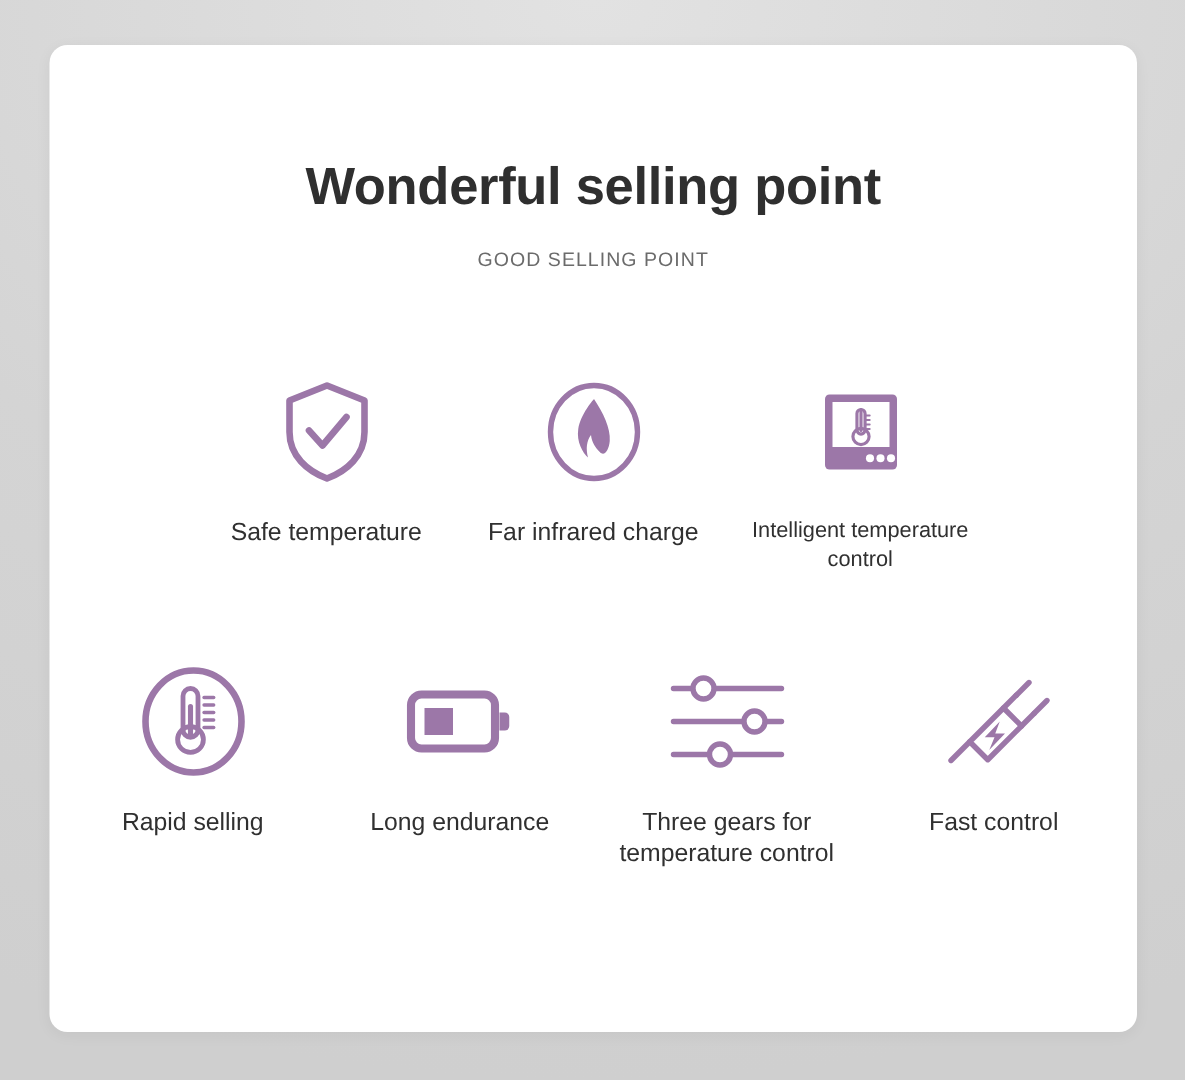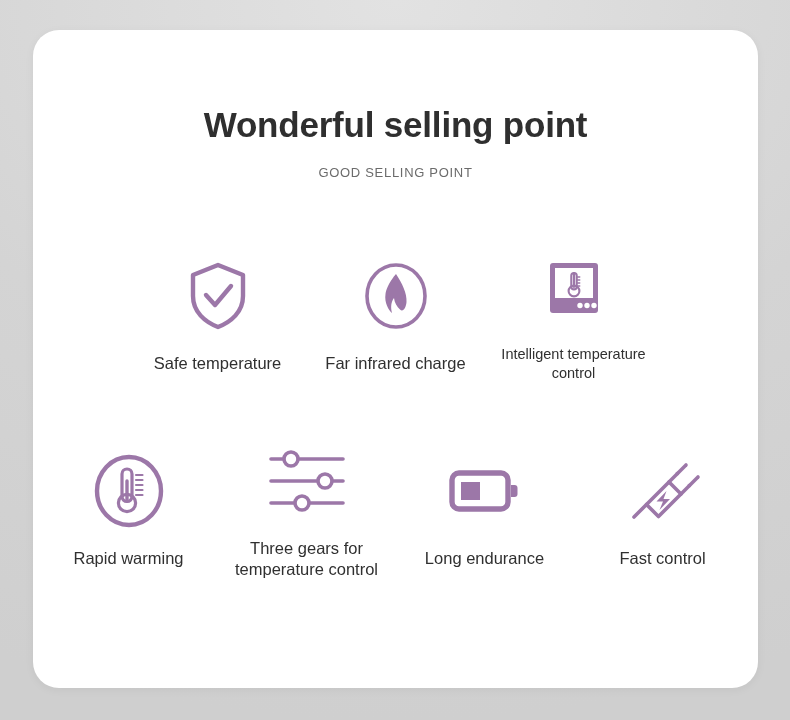--- a/index.html
+++ b/index.html
@@ -23,21 +23,21 @@
       radial-gradient(120% 100% at 50% 0%, #e2e2e2 0%, #d4d4d4 55%, #cfcfcf 100%);
   }
 
   .card {
     position: absolute;
     left: 33px;
     top: 30px;
     width: 725px;
     height: 658px;
     background: #ffffff;
-    border-radius: 26px;
+    border-radius: 12px;
     box-shadow: 0 2px 10px rgba(0,0,0,0.05);
     overflow: hidden;
   }
 
   .header {
     text-align: center;
     padding-top: 76px;
   }
   .title {
     font-size: 35px;
@@ -57,21 +57,21 @@
 
   .grid {
     position: absolute;
     left: 0;
     right: 0;
     top: 215px;
   }
 
   .row {
     display: flex;
-    align-items: center;
+    align-items: flex-start;
     justify-content: center;
   }
   .row-2 {
     margin-top: 55px;
   }
 
   .feature {
     width: 178px;
     display: flex;
     flex-direction: column;
@@ -177,21 +177,32 @@
               <path d="M36 30 v20" stroke="#9c77a8" stroke-width="3.4" stroke-linecap="round"></path>
               <g stroke="#9c77a8" stroke-width="2.2" stroke-linecap="round">
                 <path d="M45 24 h6.5"></path>
                   <path d="M45 29 h6.5"></path>
                 <path d="M45 34 h6.5"></path>
                   <path d="M45 39 h6.5"></path>
                 <path d="M45 44 h6.5"></path>
               </g>
             </svg>
           </div>
-          <div class="feature-label">Rapid warming</div>
+          <div class="feature-label">Rapid selling</div>
+        </div>
+
+        <div class="feature">
+          <div class="icon-box">
+            <svg class="icon-svg" width="76" height="52" viewBox="0 0 76 52" fill="none">
+              <rect x="5" y="8" width="56" height="36" rx="7" stroke="#9c77a8" stroke-width="5.4" fill="none"></rect>
+              <rect x="14" y="17" width="19" height="18" fill="#9c77a8"></rect>
+              <path d="M64 20 h3.5 a3 3 0 0 1 3 3 v6 a3 3 0 0 1 -3 3 H64 Z" fill="#9c77a8"></path>
+            </svg>
+          </div>
+          <div class="feature-label">Long endurance</div>
         </div>
 
         <div class="feature">
           <div class="icon-box">
             <svg class="icon-svg" width="84" height="72" viewBox="0 0 84 72" fill="none">
               <g stroke="#9c77a8" stroke-width="3.6" stroke-linecap="round" fill="none">
                 <path d="M6 14 h13"></path>
                   <path d="M33 14 h45"></path>
                 <circle cx="26" cy="14" r="7" fill="#ffffff"></circle>
 
@@ -199,31 +210,20 @@
                   <path d="M67 36 h11"></path>
                 <circle cx="60" cy="36" r="7" fill="#ffffff"></circle>
 
                 <path d="M6 58 h24"></path>
                   <path d="M44 58 h34"></path>
                 <circle cx="37" cy="58" r="7" fill="#ffffff"></circle>
               </g>
             </svg>
           </div>
           <div class="feature-label">Three gears for temperature control</div>
-        </div>
-
-        <div class="feature">
-          <div class="icon-box">
-            <svg class="icon-svg" width="76" height="52" viewBox="0 0 76 52" fill="none">
-              <rect x="5" y="8" width="56" height="36" rx="7" stroke="#9c77a8" stroke-width="5.4" fill="none"></rect>
-              <rect x="14" y="17" width="19" height="18" fill="#9c77a8"></rect>
-              <path d="M64 20 h3.5 a3 3 0 0 1 3 3 v6 a3 3 0 0 1 -3 3 H64 Z" fill="#9c77a8"></path>
-            </svg>
-          </div>
-          <div class="feature-label">Long endurance</div>
         </div>
 
         <div class="feature">
           <div class="icon-box">
             <svg class="icon-svg" width="76" height="76" viewBox="0 0 76 76" fill="none">
               <g stroke="#9c77a8" stroke-width="3.6" stroke-linecap="round" stroke-linejoin="round" fill="none">
                 <path d="M21.5 51.5 L44 29 L56 41 L33.5 63.5 Z"></path>
                 <path d="M44 29 L52.5 20.5"></path>
                 <path d="M56 41 L64.5 32.5"></path>
                 <path d="M52.5 20.5 L61 12"></path>

